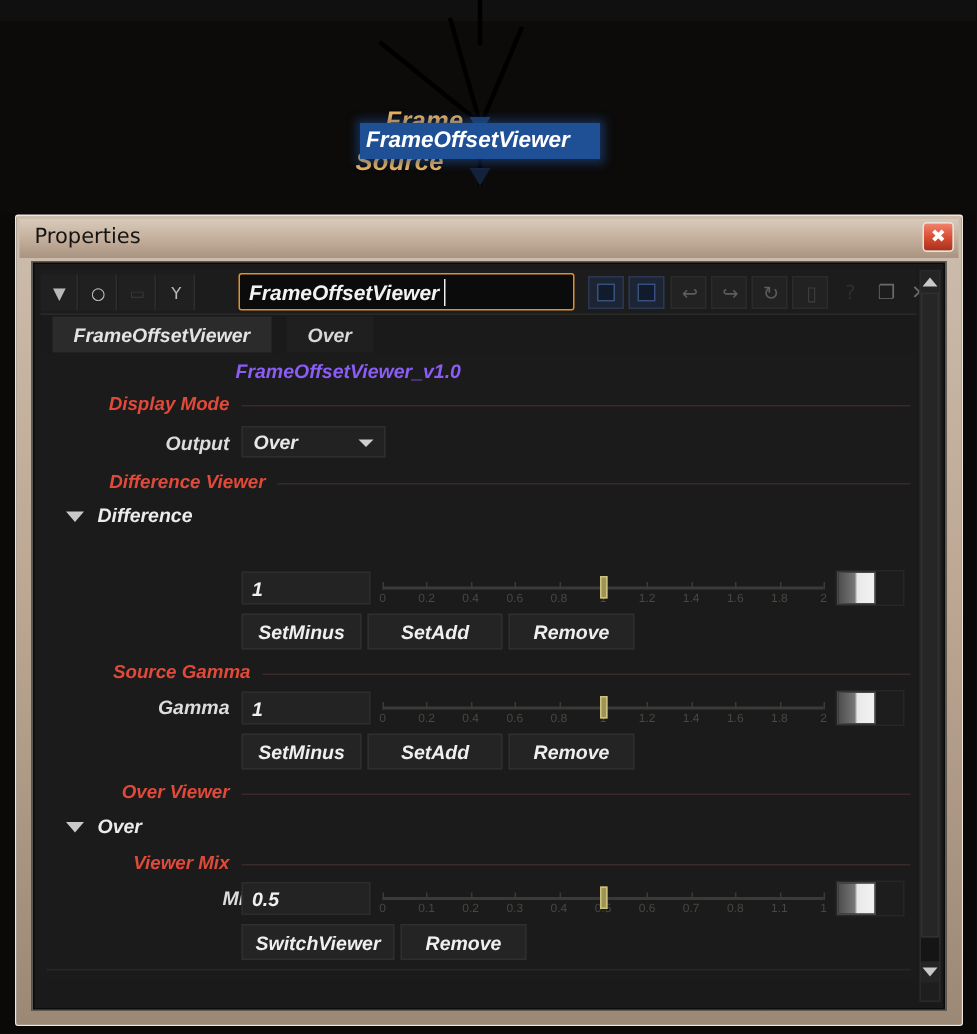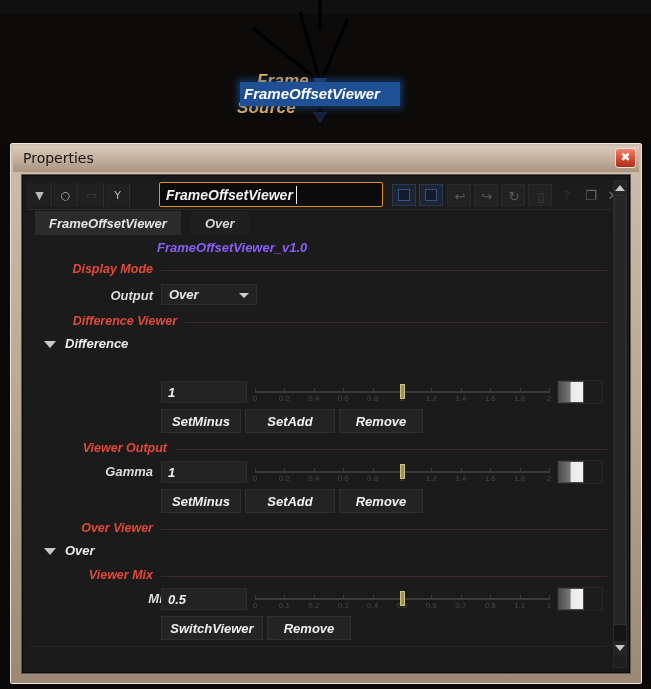--- a/index.html
+++ b/index.html
@@ -543,21 +543,21 @@
           <span>SetMinus</span>
         </div>
         <div class="push-btn" style="left:218px; top:173px; width:90px;">
           <span>SetAdd</span>
         </div>
         <div class="push-btn" style="left:312px; top:173px; width:84px;">
           <span>Remove</span>
         </div>
 
         <div class="group-header" style="top:205px;">
-          <span class="gh-label" style="left:0; width:140px;">Viewer Output</span>
+          <span class="gh-label" style="left:0; width:140px;">Source Gamma</span>
           <span class="gh-rule" style="left:148px; width:432px;"></span>
         </div>
 
         <span class="row-label" style="left:0; width:126px; top:228px;">Gamma</span>
         <div class="num-field" style="left:134px; top:225px;">
           <span class="nf-text">1</span>
         </div>
         <div class="slider" id="slider-gamma" style="left:228px; top:224px;">
           <span class="track"></span>
         <span class="tick" style="left: 0px;"></span>

